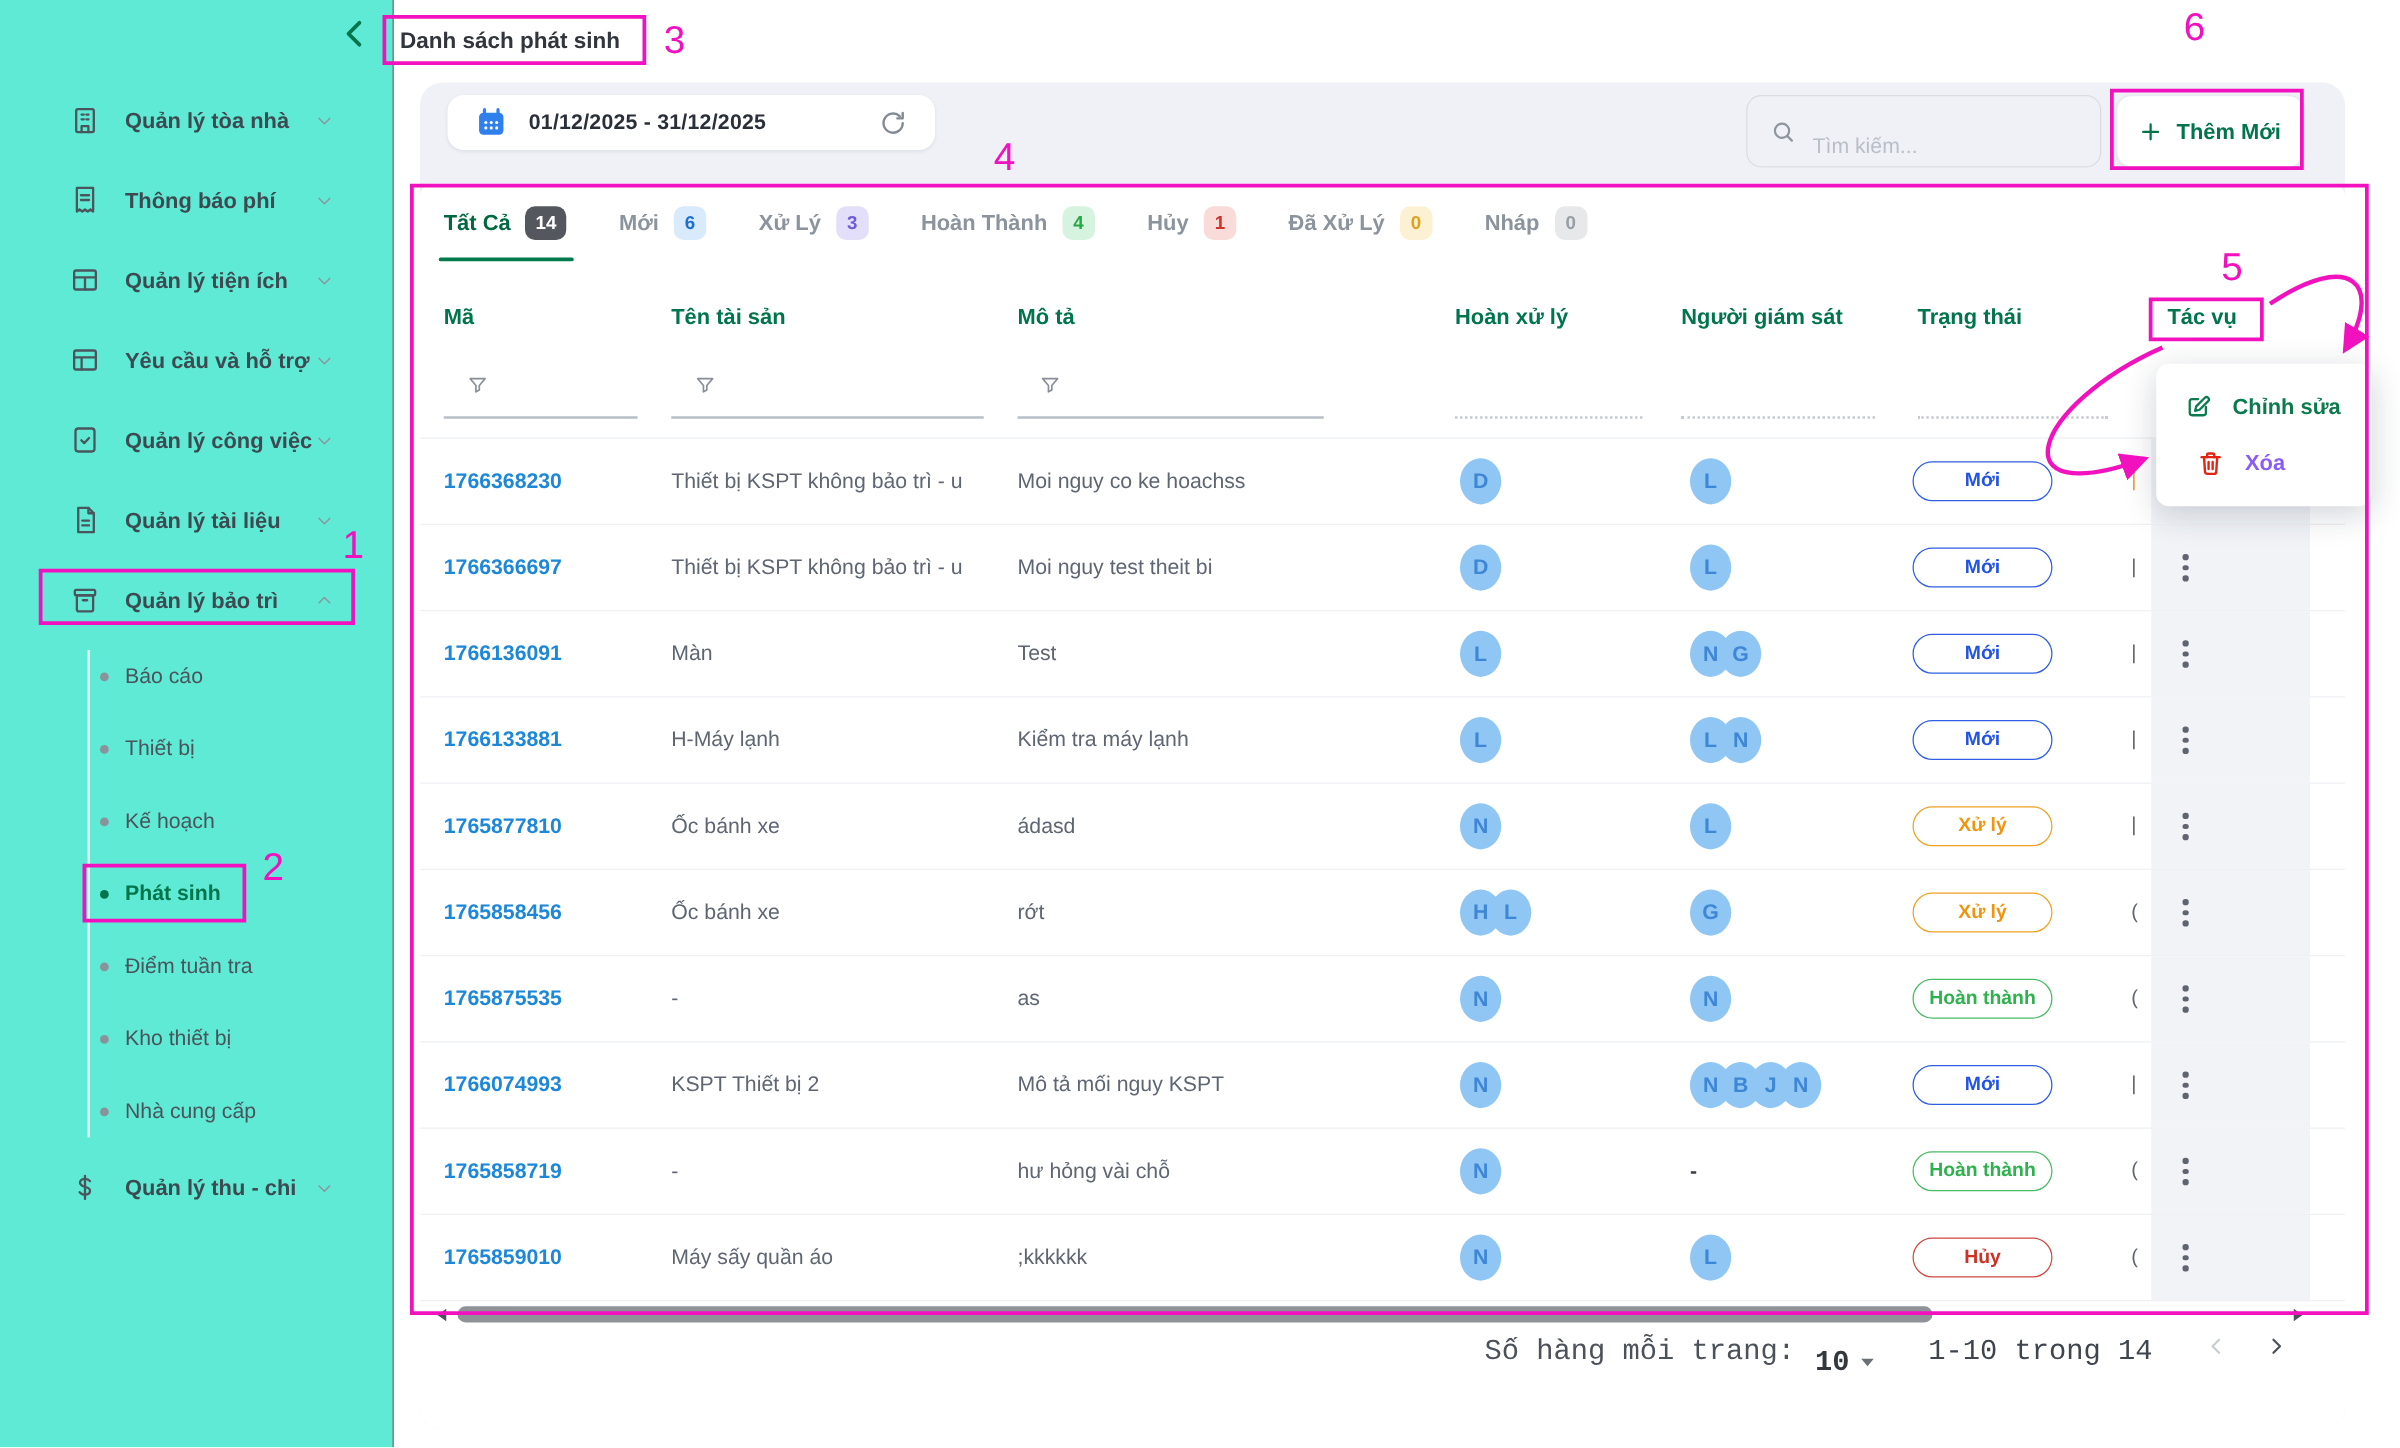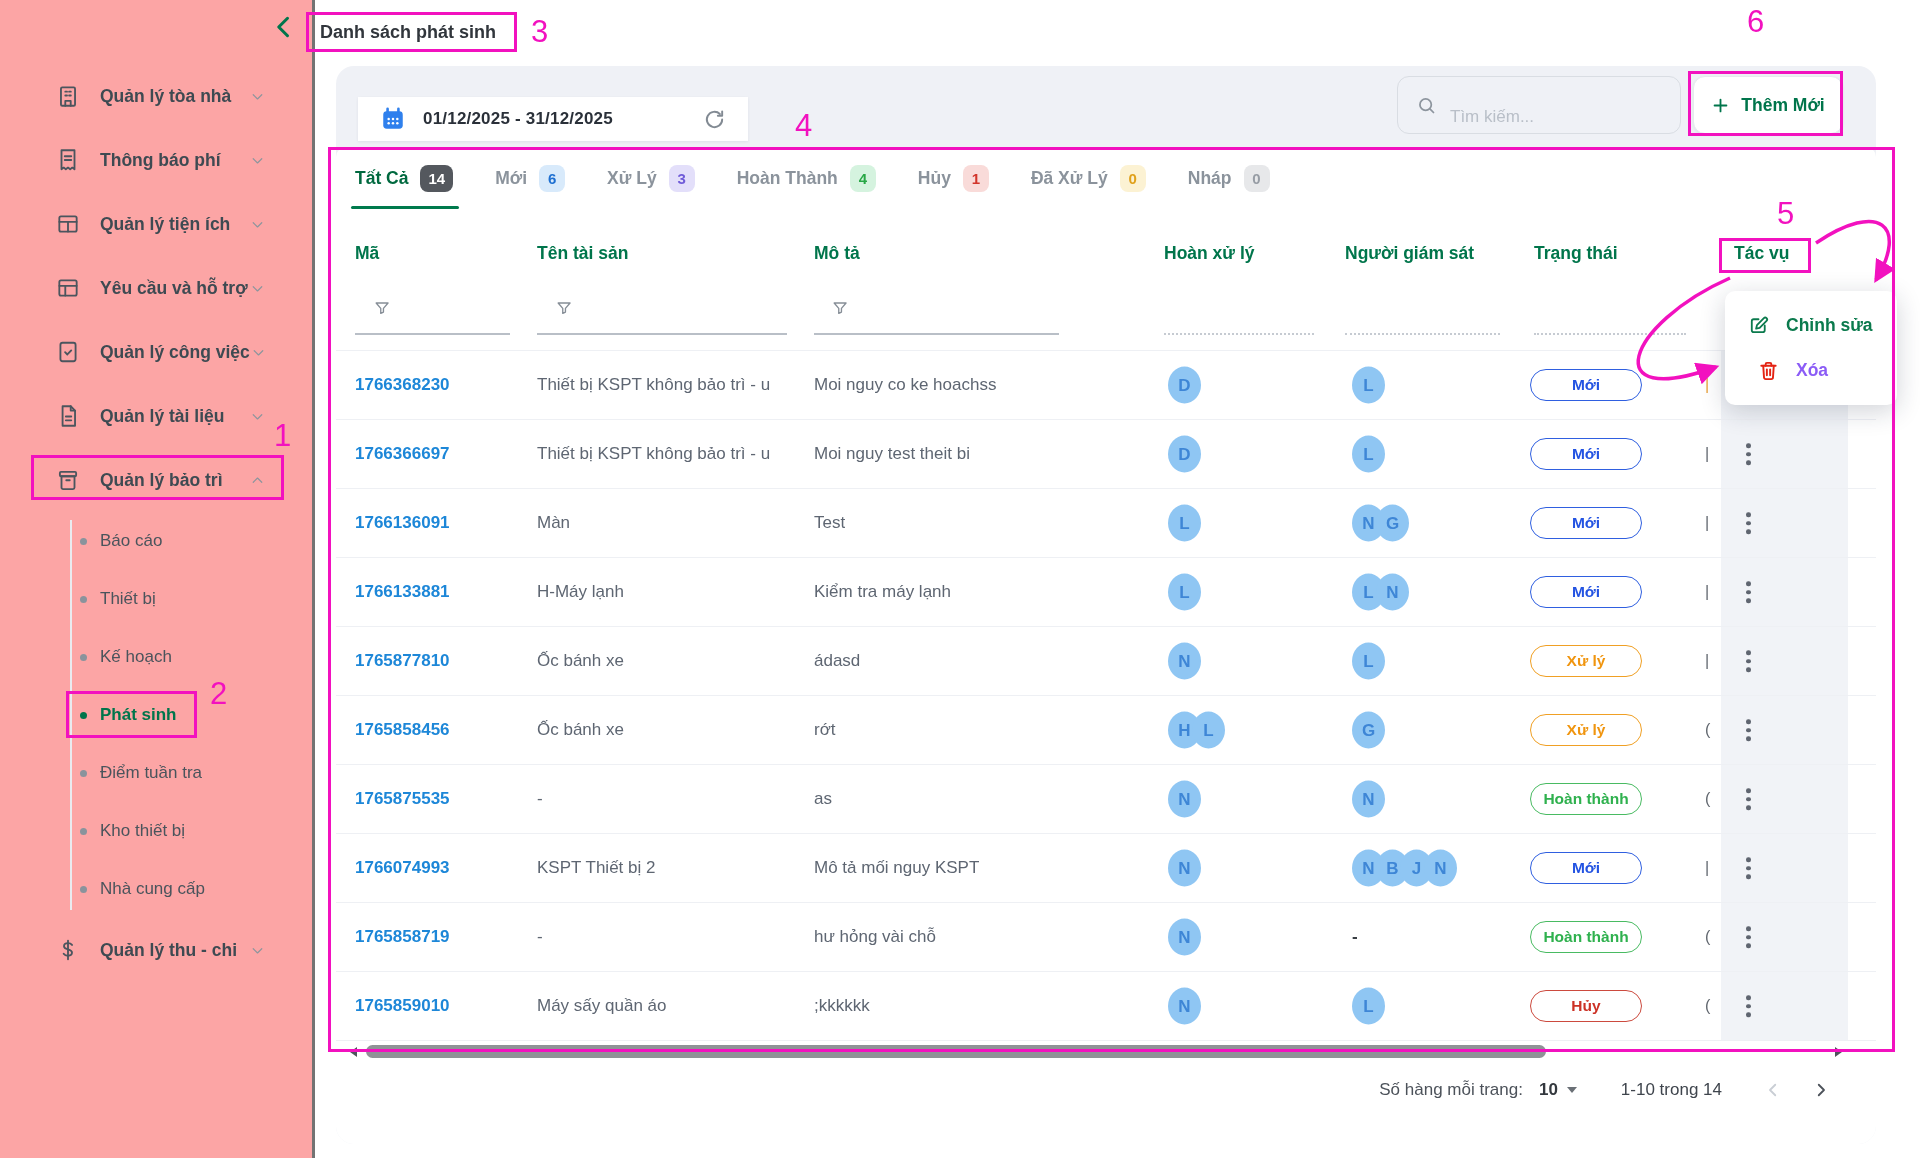--- a/index.html
+++ b/index.html
@@ -1,42 +1,42 @@
 <!DOCTYPE html>
 <html><head>
 <meta charset="utf-8">
 <style>
   * { margin:0; padding:0; box-sizing:border-box; }
   html,body { background:#fff; }
   body { font-family:"Liberation Sans", sans-serif; }
   #app { position:relative; width:1920px; height:1158px; background:#fff; overflow:hidden; }
 
   
-  .sidebar { position:absolute; left:0; top:0; width:315px; height:1158px; background:#fca5a5; border-right:3px solid #737373; padding-top:64px; }
+  .sidebar { position:absolute; left:0; top:0; width:315px; height:1158px; background:#5eead4; border-right:1px solid #737373; padding-top:64px; }
   .side-item { height:64px; display:flex; align-items:center; padding:0 46px 0 55px; color:#3E4A52; font-size:17.5px; font-weight:600; cursor:pointer; }
   .side-item .lbl { flex:1; margin-left:19px; white-space:nowrap; }
   .icw { display:inline-flex; color:#4b555e; }
   .icw svg { width:26px; height:26px; }
   .chev svg { width:17px; height:17px; }
   .chev { color:#8d959d; }
   .side-sub { position:relative; }
   .side-sub:before { content:""; position:absolute; left:70px; top:8px; bottom:8px; width:2px; background:#e9ebf0; }
   .sub-item { height:58px; display:flex; align-items:center; padding-left:80px; color:#4a545c; font-size:17px; font-weight:500; cursor:pointer; white-space:nowrap; }
   .sub-item .dot { width:7px; height:7px; border-radius:50%; background:#8a939c; margin-right:13px; flex:none; }
   .sub-item.active { color:#00754B; font-weight:700; }
   .sub-item.active .dot { background:#00754B; }
 
   
   .back-btn { position:absolute; left:270px; top:13px; width:30px; height:30px; color:#00754B; cursor:pointer; }
   .back-btn svg { width:28px; height:28px; }
   .page-title { position:absolute; left:320px; top:22px; font-size:18px; font-weight:700; color:#31363c; }
 
   
   .card { position:absolute; left:336px; top:66px; width:1540px; height:1078px; background:#eff1f6; border-radius:18px; }
-  .datebox { position:absolute; left:22px; top:10px; width:390px; height:44px; background:#fff; border-radius:0; box-shadow:0 1px 3px rgba(20,30,50,.07); display:flex; align-items:center; padding:0 22px; cursor:pointer;margin-top:21px; }
+  .datebox { position:absolute; left:22px; top:10px; width:390px; height:44px; background:#fff; border-radius:13px; box-shadow:0 1px 3px rgba(20,30,50,.07); display:flex; align-items:center; padding:0 22px; cursor:pointer; }
   .datebox .dtxt { margin-left:17px; font-size:17px; font-weight:700; color:#2a3039; letter-spacing:.2px; }
   .datebox .refresh { margin-left:auto; color:#828a93; display:inline-flex; }
   .datebox .refresh svg { width:23px; height:23px; }
   .cal svg { width:26px; height:26px; }
   .searchbox { position:absolute; left:1061px; top:10px; width:284px; height:58px; border:1.5px solid #d9dde3; border-radius:12px; display:flex; align-items:center; padding:0 18px; color:#9aa1ab; }
   .searchbox svg { width:21px; height:21px; flex:none; }
   .searchbox input { border:none; outline:none; background:transparent; margin-left:13px; font-size:17px; width:200px; font-family:inherit; color:#4a525b;margin-top:24px; }
   .searchbox input::placeholder { color:#b9bfc8; }
   .add-btn { position:absolute; left:1357px; top:10px; width:150px; height:58px; background:#fff; border:1px solid #e7eaee; border-radius:12px; color:#00754B; font-weight:700; font-size:17.5px; display:flex; align-items:center; justify-content:center; gap:11px; box-shadow:0 1px 3px rgba(20,30,50,.07); cursor:pointer; }
   .add-btn svg { width:19px; height:19px; }
@@ -80,21 +80,21 @@
   .c-cut { left:1369px; color:#60666e; font-size:16px; }
   .kebab { position:absolute; left:1406px; top:50%; transform:translateY(-50%); display:flex; flex-direction:column; gap:4px; padding:4px; cursor:pointer; }
   .kebab i { width:4.5px; height:4.5px; border-radius:50%; background:#5f6570; }
 
   .hscroll { position:absolute; left:0; top:897px; width:1540px; height:16px; }
   .thumb { position:absolute; left:30px; top:1px; width:1180px; height:13px; background:#8f9296; border-radius:7px; cursor:pointer; }
   .tri { position:absolute; top:3px; width:0; height:0; border:5px solid transparent; }
   .tri-l { left:14px; border-right:7px solid #4e545b; border-left:none; }
   .tri-r { left:1499px; border-left:7px solid #4e545b; border-right:none; }
 
-  .pager { position:absolute; right:46px; top:921px; height:44px; display:flex; align-items:center; color:#4c525a; font-size:17px; }
+  .pager { position:absolute; right:46px; top:921px; height:44px; display:flex; color:#4c525a; font-size:23px;font-family:Liberation Mono, monospace; }
   .pager .rpp { margin-left:16px; color:#33383e; font-weight:600; display:flex; align-items:center; gap:9px; cursor:pointer; }
   .caret { width:0; height:0; border-left:5.5px solid transparent; border-right:5.5px solid transparent; border-top:6.5px solid #6a7076; }
   .pager .range { margin-left:44px; color:#3f454d; }
   .pchev { margin-left:42px; display:inline-flex; cursor:pointer; }
   .pchev svg { width:18px; height:18px; }
   .pchev.prev { color:#c9ced5; }
   .pchev.next { color:#4c525a; margin-left:30px; }
 
   
   .ctx { position:absolute; left:1725px; top:291px; width:172px; background:#fff; border-radius:10px; box-shadow:0 6px 26px rgba(25,35,60,.20); z-index:40; padding:12px 0; }

